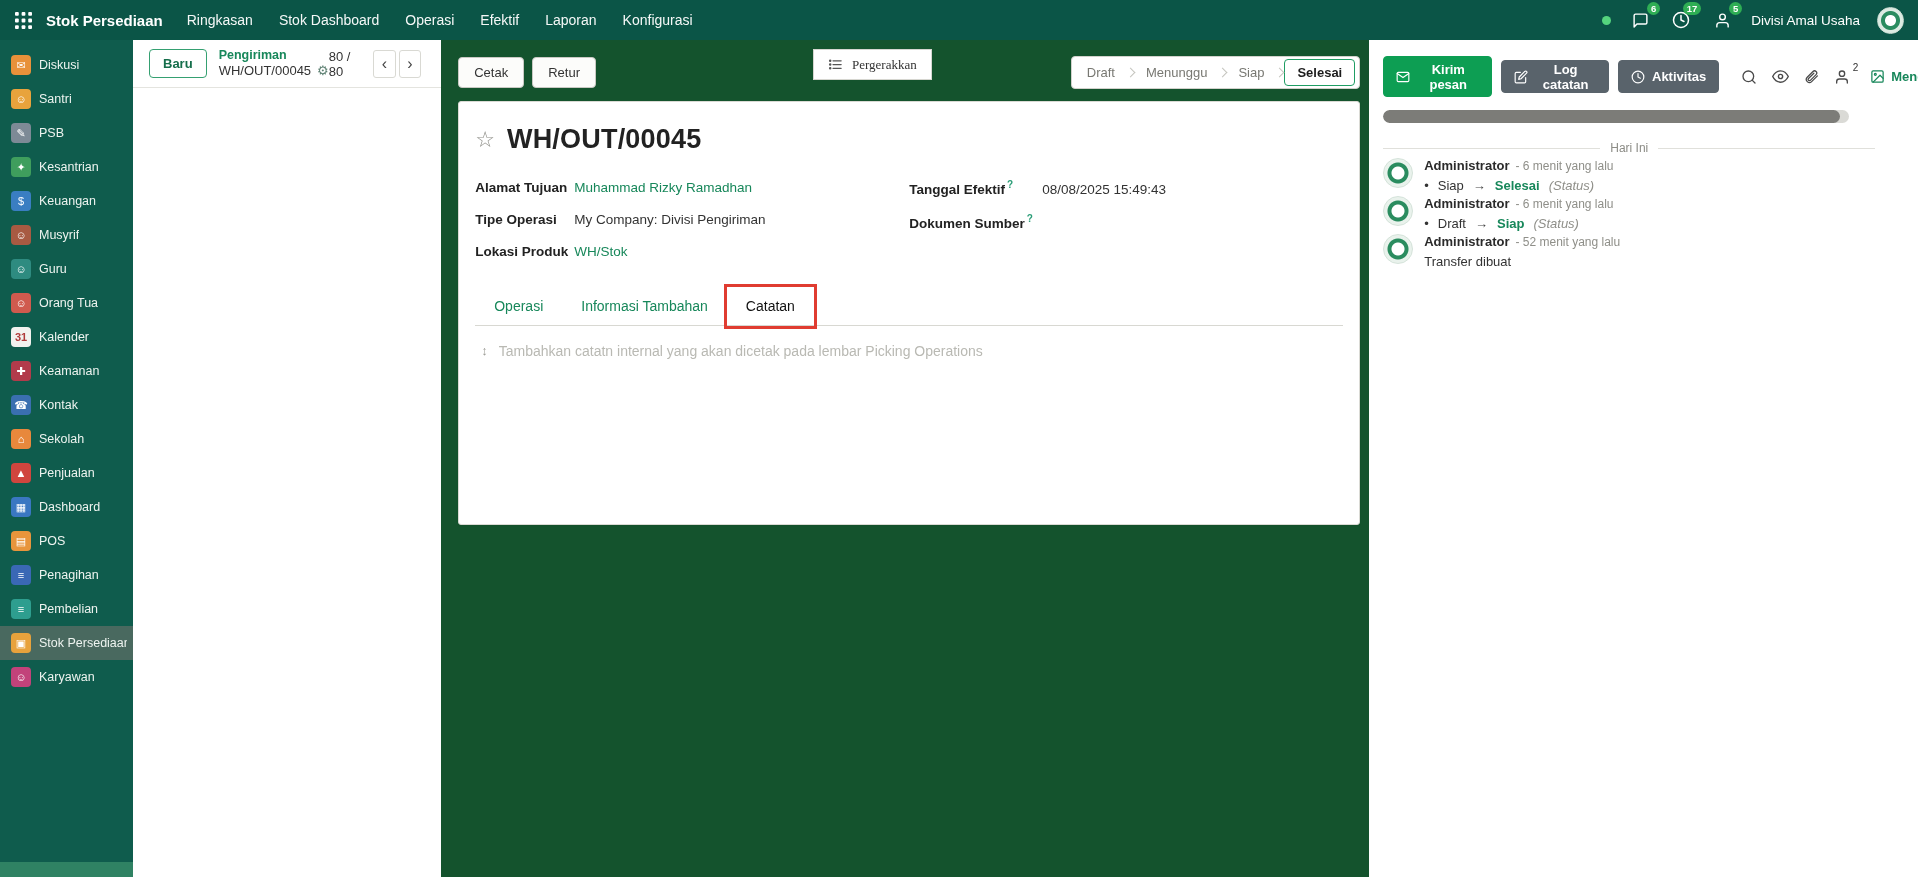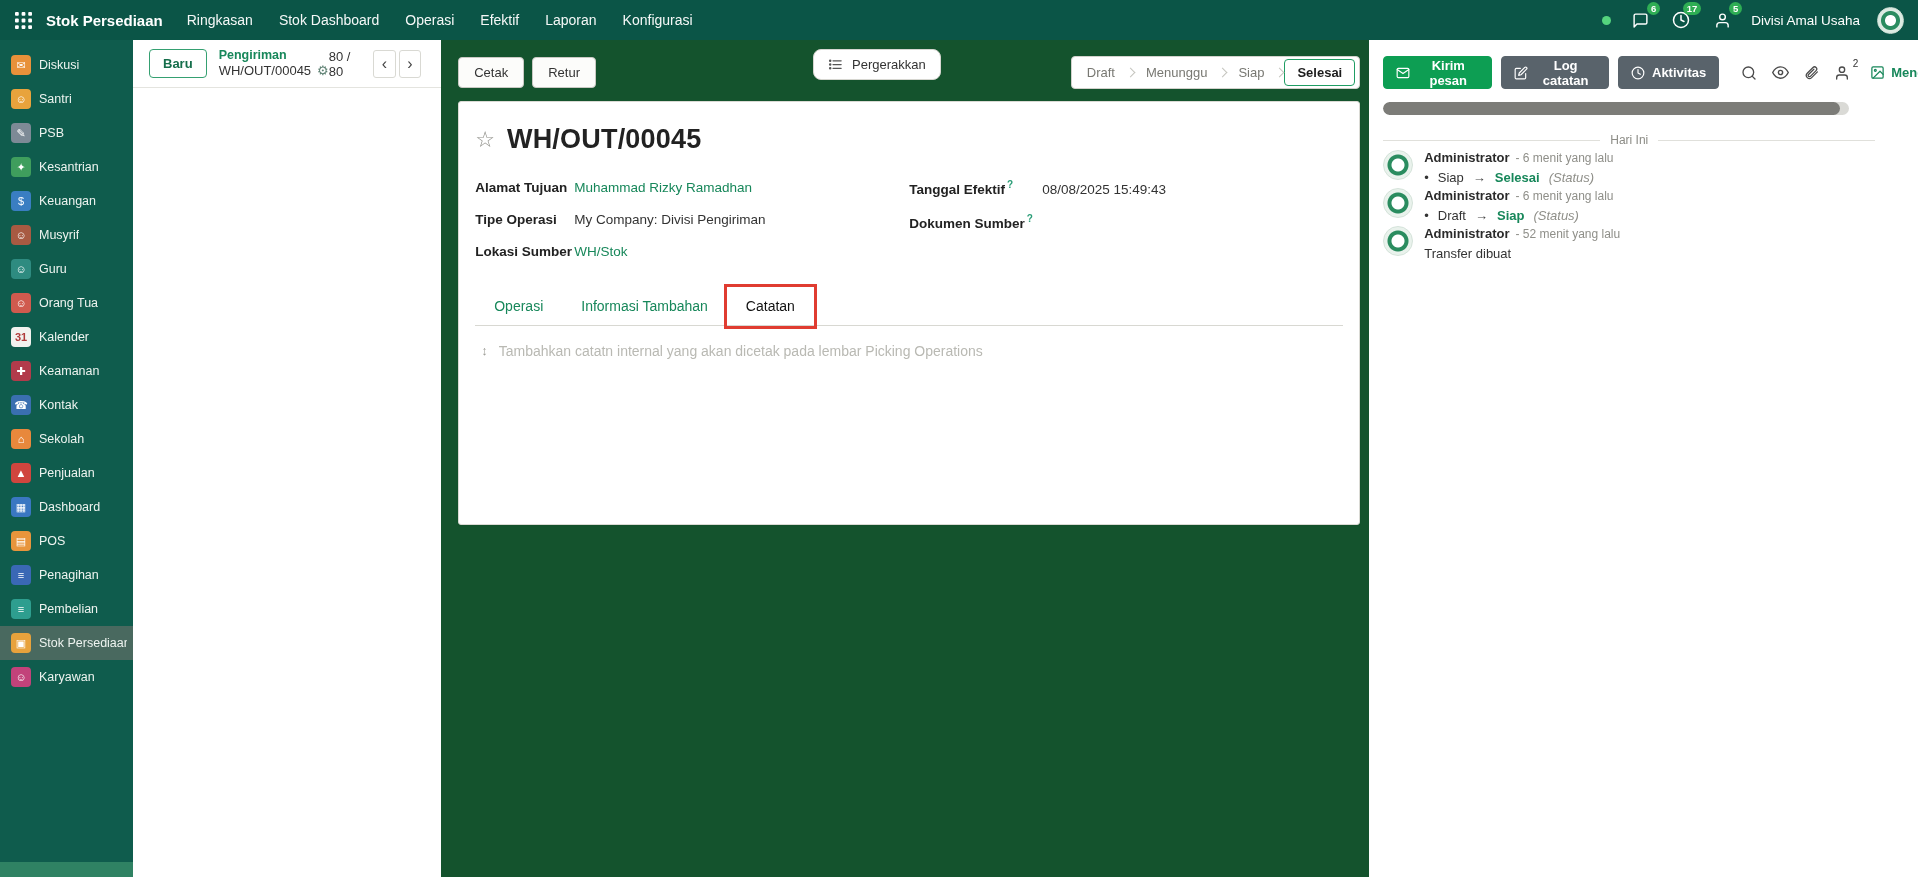--- a/index.html
+++ b/index.html
@@ -36,22 +36,22 @@
   .crumbbar { height:48px; background:#fff; border-bottom:1px solid #e4e4df; display:flex; align-items:center;
               padding:0 20px 0 16px; position:relative; flex:0 0 48px; }
   .btn-new { background:#fff; border:1px solid #35a071; color:#156e4b; font-weight:700; font-size:13px;
              padding:6px 13px; border-radius:4px; cursor:pointer; font-family:inherit; }
   .crumbs { margin-left:12px; display:flex; flex-direction:column; justify-content:center; line-height:1.25; }
   .crumb-parent { color:#17875a; font-size:12.5px; font-weight:700; cursor:pointer; text-decoration:none; }
   .crumb-line { display:flex; align-items:center; gap:6px; }
   .crumb-current { color:#333; font-size:13px; }
   .gear { color:#5f8274; font-size:13px; cursor:pointer; }
   .btn-move { position:absolute; left:680px; top:9px; height:31px; display:flex; align-items:center; gap:9px;
-              background:#fff; border:1px solid #d6d6d0; border-radius:8px; padding:0 14px; font-size:13px;
-              color:#333; cursor:pointer; font-family:Liberation Sans, sans-serif; }
+              background:#fff; border:1px solid #d6d6d0; border-radius:0; padding:0 14px; font-size:13px;
+              color:#333; cursor:pointer; font-family:Liberation Serif, serif; }
   .pager { margin-left:auto; display:flex; align-items:center; gap:3px; }
   .pager-count { font-size:13px; color:#333; margin-right:12px; }
   .pager-btn { width:30px; height:28px; background:#fff; border:1px solid #d9d9d3; color:#444; font-size:16px;
                cursor:pointer; border-radius:3px; line-height:1; }
 
   .body { flex:1; display:flex; background:#fff; }
   .left-col { width:928px; background:#14532d; padding:16px 0 0 17px; }
   .toolbar-row { display:flex; align-items:center; width:902px; }
   .btn-light { background:#fcfcfa; border:1px solid #c9c9c3; color:#333; font-size:13px; padding:7px 15px;
                border-radius:4px; margin-right:8px; cursor:pointer; font-family:inherit; }
@@ -85,21 +85,21 @@
                     pointer-events:none; }
 
   .notes { display:flex; gap:11px; padding:17px 6px; align-items:flex-start; }
   .drag-handle { color:#9a9a94; font-size:13px; cursor:grab; }
   .notes-placeholder { color:#b9b9b3; font-size:14px; cursor:text; }
 
   
   .right-col { flex:1; background:#fff; padding:16px 0 0 14px; position:relative; }
   .chat-toolbar { display:flex; align-items:center; }
   .btn-green { display:flex; align-items:center; gap:7px; background:#0d9e53; border:1px solid #0d9e53;
-               color:#fff; font-weight:700; font-size:13px; padding:5px 12px; height:33px; border-radius:4px;
+               color:#fff; font-weight:700; font-size:13px; padding:5px 12px; height:41px; border-radius:4px;
                cursor:pointer; font-family:inherit; }
   .btn-dark { display:flex; align-items:center; gap:7px; background:#59636b; border:1px solid #59636b;
               color:#fff; font-weight:700; font-size:13px; padding:0 12px; height:33px; border-radius:4px;
               cursor:pointer; margin-left:9px; font-family:inherit; }
   .chat-icons { display:flex; align-items:center; gap:15px; margin-left:22px; color:#4a4a4a; }
   .chat-icon { cursor:pointer; display:flex; align-items:center; }
   .person-wrap { position:relative; cursor:pointer; display:flex; }
   .fcount { position:absolute; top:-7px; right:-8px; font-size:10px; color:#333; }
   .follow { display:flex; align-items:flex-end; gap:6px; color:#17875a; font-weight:700; font-size:13px;
             margin-left:20px; cursor:pointer; white-space:nowrap; overflow:hidden; }
@@ -315,21 +315,21 @@
             <div class="fcol fcol-left">
               <div class="frow">
                 <span class="flabel">Alamat Tujuan</span>
                 <span class="fvalue link">Muhammad Rizky Ramadhan</span>
               </div>
               <div class="frow">
                 <span class="flabel">Tipe Operasi</span>
                 <span class="fvalue">My Company: Divisi Pengiriman</span>
               </div>
               <div class="frow">
-                <span class="flabel">Lokasi Sumber</span>
+                <span class="flabel">Lokasi Produk</span>
                 <span class="fvalue link">WH/Stok</span>
               </div>
             </div>
             <div class="fcol fcol-right">
               <div class="frow">
                 <span class="flabel"><span>Tanggal Efektif</span><sup class="help">?</sup></span>
                 <span class="fvalue">08/08/2025 15:49:43</span>
               </div>
               <div class="frow">
                 <span class="flabel"><span>Dokumen Sumber</span><sup class="help">?</sup></span>

